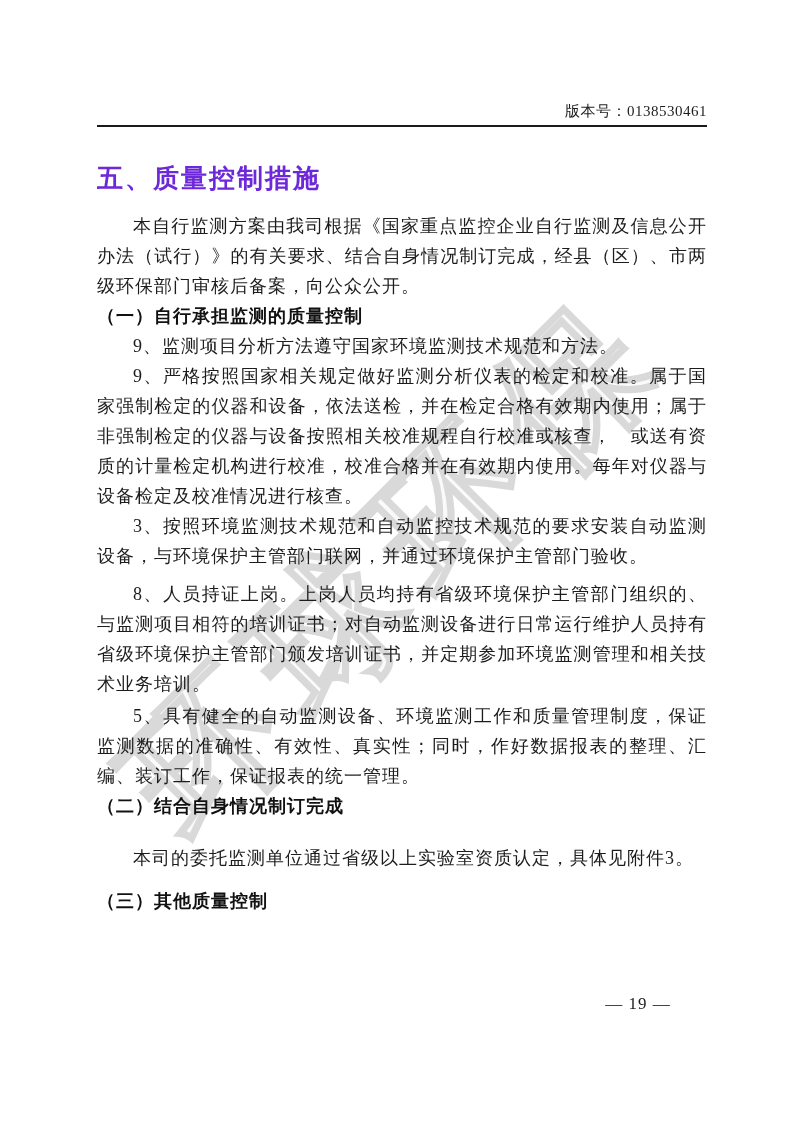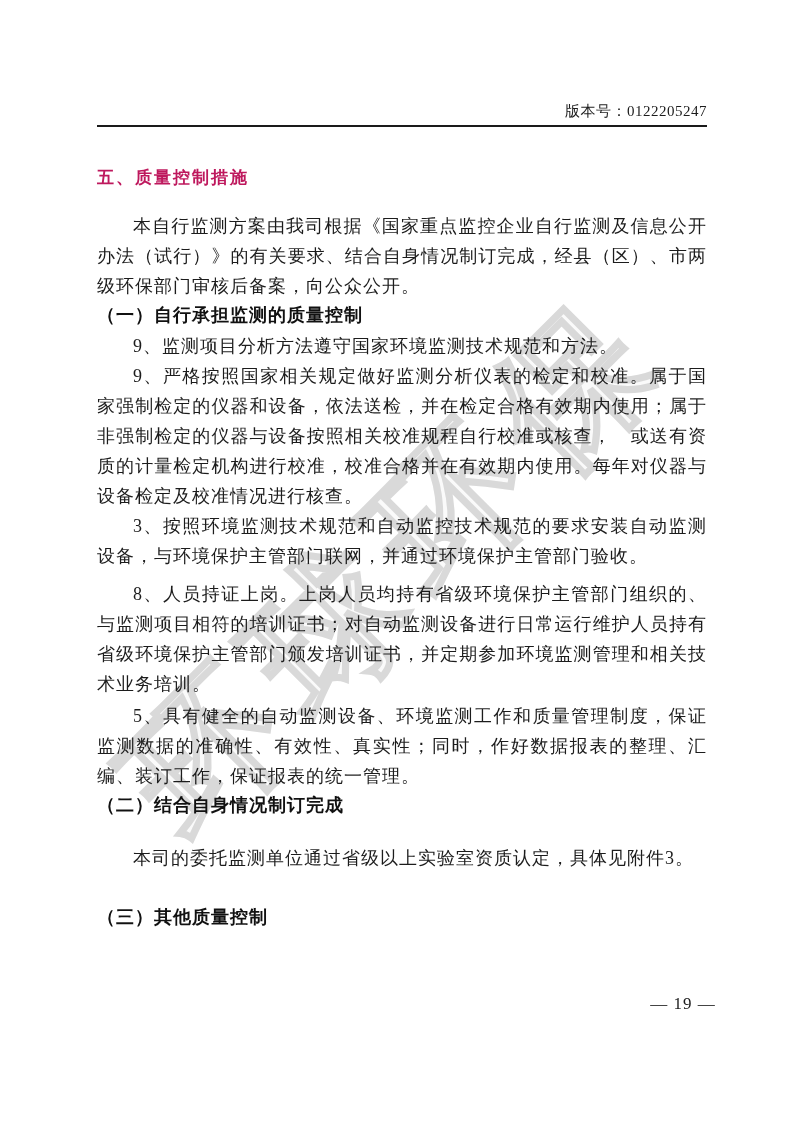--- a/index.html
+++ b/index.html
@@ -42,68 +42,68 @@
   .header-rule {
     margin-top: 5px;
     border: 0;
     border-top: 2px solid #1a1a1a;
     height: 0;
   }
   .doc-title {
     margin: 34px 0 0 0;
     font-family: "Liberation Sans", "DejaVu Sans", sans-serif;
     font-weight: bold;
-    font-size: 17px;
+    font-size: 26px;
     line-height: 34px;
     letter-spacing: 2px;
-    color: #be185d;
+    color: #6d28d9;
   }
   .para, .subhead {
     margin: 0;
     font-size: 18px;
     line-height: 30px;
     letter-spacing: 1px;
     text-align: justify;
     font-family: Liberation Serif, serif;
   }
   .para { text-indent: 2em; }
   .subhead {
-    font-family: Liberation Mono, monospace;
+    font-family: Liberation Sans, sans-serif;
     font-weight: bold;
     color: #111111;
     text-indent: 0;
     text-align: left;
   }
   .mt16 { margin-top: 16px; }
   .mt8  { margin-top: 8px; }
   .mt6  { margin-top: 22px; }
   .mt2  { margin-top: 2px; }
-  .mt28 { margin-top: 30px; }
+  .mt28 { margin-top: 13px; }
   .footer {
     position: absolute;
     top: 993px;
-    left: 628px;
+    left: 583px;
     width: 110px;
     text-align: center;
     font-size: 17px;
     line-height: 22px;
     letter-spacing: 1px;
     z-index: 1;
   }
 </style>
 </head>
 <body>
 
 <div class="page">
 
   <div class="watermark">环球环保</div>
 
   <div class="content">
 
-    <div class="version">版本号：0122205247</div>
+    <div class="version">版本号：0138530461</div>
 
     <hr class="header-rule">
 
     <h1 class="doc-title">五、质量控制措施</h1>
 
     <p class="para mt16">本自行监测方案由我司根据《国家重点监控企业自行监测及信息公开办法（试行）》的有关要求、结合自身情况制订完成，经县（区）、市两级环保部门审核后备案，向公众公开。</p>
 
     <h2 class="subhead">（一）自行承担监测的质量控制</h2>
 
     <p class="para">9、监测项目分析方法遵守国家环境监测技术规范和方法。</p>

